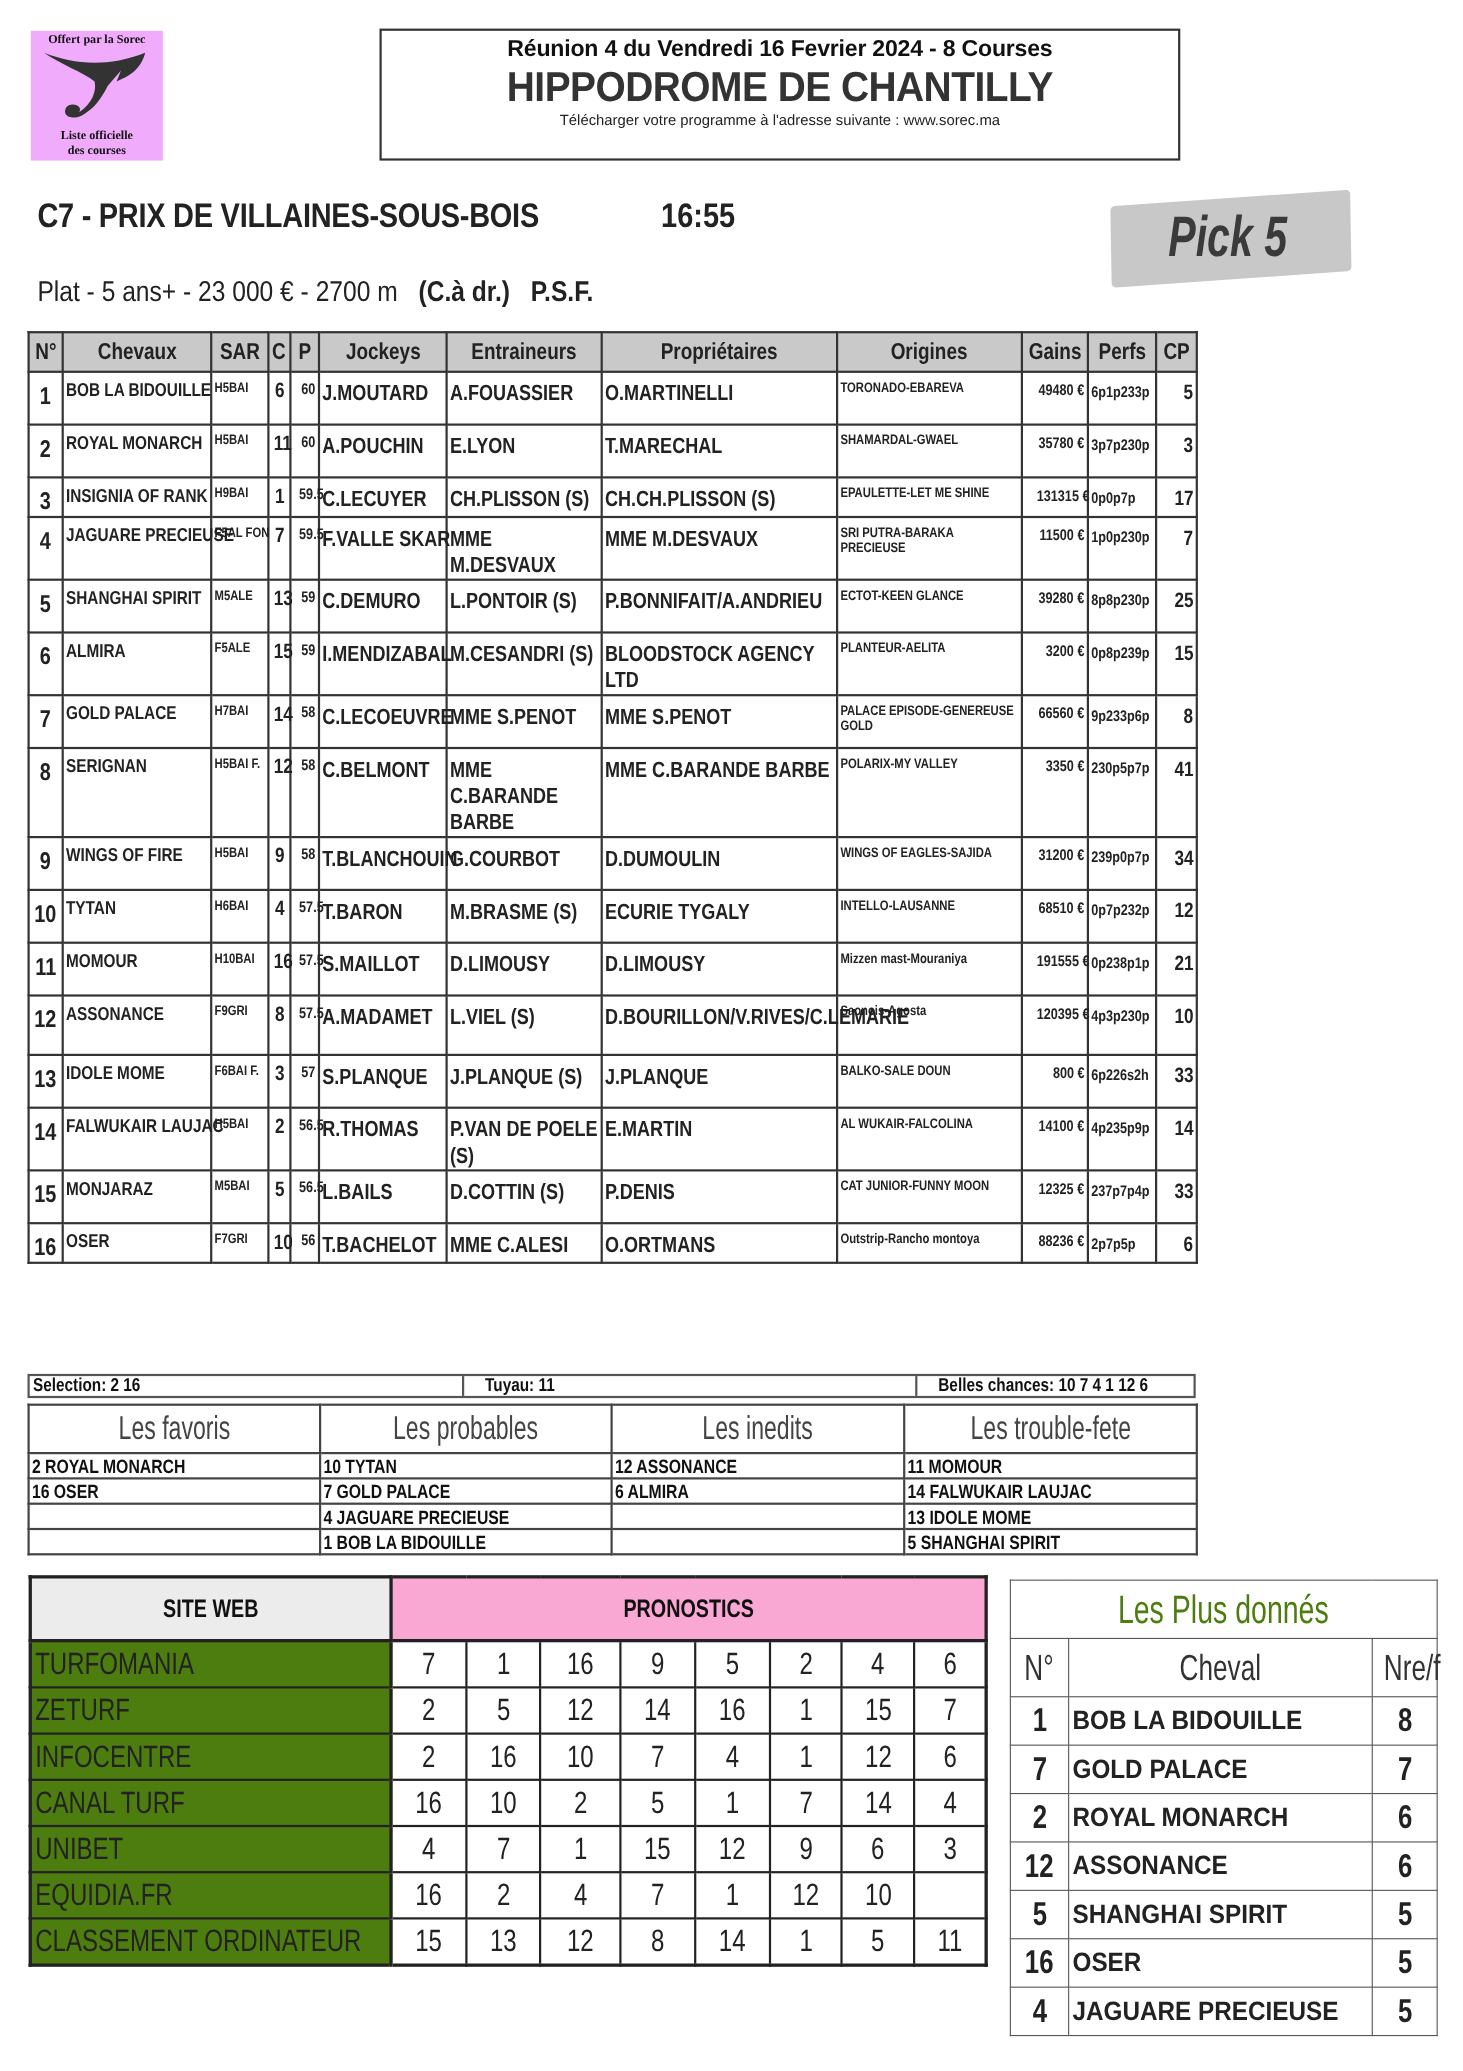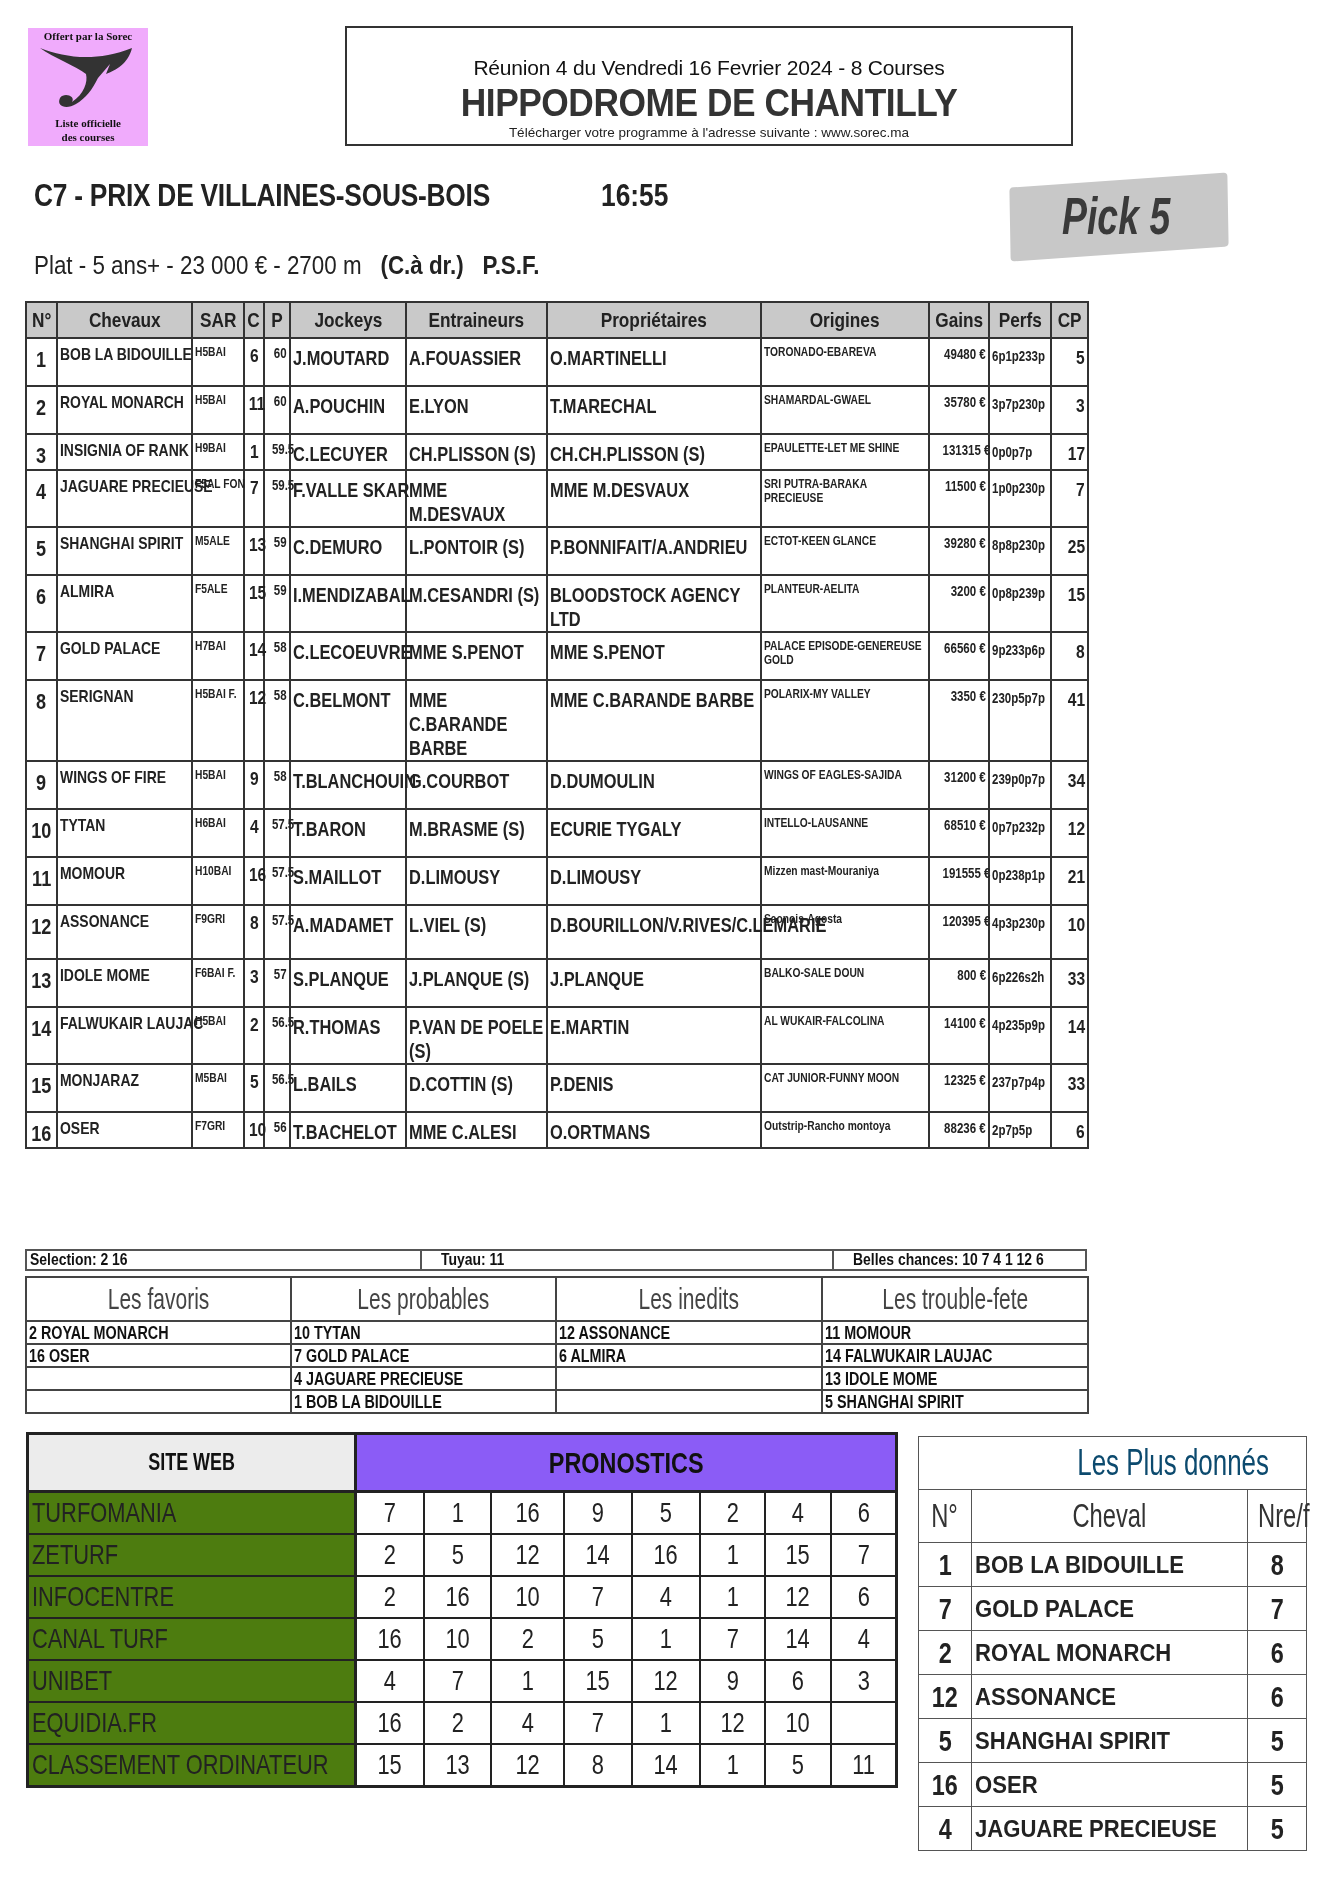--- a/index.html
+++ b/index.html
@@ -10,21 +10,21 @@
   
   #logo { left:28px; top:28px; width:120px; height:118px; background:#f0abfc; }
   #logo .l1 { position:absolute; top:2px; left:0; width:120px; text-align:center;
               font-family:"Liberation Serif", serif; font-weight:bold; font-size:11px; }
   #logo .l2 { position:absolute; top:88px; left:0; width:120px; text-align:center;
               font-family:"Liberation Serif", serif; font-weight:bold; font-size:11px; line-height:14px; }
   #logo svg { position:absolute; left:8px; top:16px; }
 
   
   #hdr { left:345px; top:26px; width:728px; height:120px; border:2px solid #333; box-sizing:border-box; text-align:center; }
-  #hdr .r1 { margin-top:28px; font-weight:normal; font-size:21px; letter-spacing:-0.2px; }
+  #hdr .r1 { margin-top:5px; font-weight:bold; font-size:21px; letter-spacing:-0.2px; }
   #hdr .r2 { margin-top:2px; font-weight:bold; font-size:38px; color:#333; transform:scaleX(0.93); letter-spacing:-0.5px; }
   #hdr .r3 { margin-top:0; font-size:13.5px; color:#222; }
 
   
   #race-title { left:34px; top:178px; font-weight:bold; font-size:31px; transform:scaleX(0.85); transform-origin:left; letter-spacing:-0.3px; color:#222; white-space:nowrap; }
   #race-time { left:601px; top:178px; font-weight:bold; font-size:31px; transform:scaleX(0.85); transform-origin:left; color:#222; }
   #race-sub { left:34px; top:250px; font-size:26px; transform:scaleX(0.86); transform-origin:left; color:#222; white-space:nowrap; }
   #race-sub b { font-weight:bold; margin-left:22px; }
   #pick5 { left:1010px; top:180px; width:218px; height:74px; }
   #pick5 .bg { position:absolute; left:0; top:0; width:218px; height:74px; background:#c8c8c8;
@@ -63,30 +63,30 @@
   
   #cats { position:absolute; left:25px; top:1276px; width:1062px; table-layout:fixed; }
   #cats th { border:2px solid #444; height:42px; font-weight:normal; font-size:30px; color:#444; padding:0; }
   #cats th span { display:inline-block; transform:scaleX(0.7); white-space:nowrap; }
   #cats td { border:2px solid #444; height:21px; padding:0 2px; font-weight:bold; font-size:17.5px; line-height:20px; white-space:nowrap; color:#111; }
 
   
   #prono { position:absolute; left:26px; top:1432px; width:872px; table-layout:fixed; border:3px solid #222; }
   #prono th { height:55px; padding:0; border:3px solid #222; }
   #prono th.site { background:#ececec; font-size:23px; font-weight:bold; text-align:center; }
-  #prono th.pr { background:#8b5cf6; font-size:30px; font-weight:bold; text-align:center; }
+  #prono th.pr { background:#f9a8d4; font-size:23px; font-weight:bold; text-align:center; }
   #prono th span { display:inline-block; transform:scaleX(0.78); }
   #prono td { height:40px; border:2px solid #222; padding:0; font-size:28px; text-align:center; color:#222; }
   #prono td.name { background:#4d7c0f; text-align:left; padding-left:3px; font-size:28px; border-right:3px solid #222; }
   #prono td span { display:inline-block; transform:scaleX(0.78); white-space:nowrap; }
   #prono td.name span { transform-origin:left; }
 
   
   #plus { position:absolute; left:918px; top:1436px; width:389px; table-layout:fixed; }
-  #plus th.title { height:52px; border:1.5px solid #555; font-size:36px; font-weight:normal; color:#0c4a6e; padding:0;text-align:right; }
+  #plus th.title { height:52px; border:1.5px solid #555; font-size:36px; font-weight:normal; color:#4d7c0f; padding:0; }
   #plus th.title span { display:inline-block; transform:scaleX(0.72); }
   #plus th.col { height:52px; border:1.5px solid #555; font-size:33px; font-weight:normal; color:#333; padding:0; }
   #plus th.col span { display:inline-block; transform:scaleX(0.72); }
   #plus td { height:43px; border:1.5px solid #555; padding:0; color:#222; }
   #plus td.n { text-align:center; font-size:30px; font-weight:bold; }
   #plus td.n span, #plus td.v span { display:inline-block; transform:scaleX(0.78); }
   #plus td.h { font-size:24px; font-weight:bold; padding-left:3px; white-space:nowrap; }
   #plus td.h span { display:inline-block; transform:scaleX(0.92); transform-origin:left; }
   #plus td.v { text-align:center; font-size:30px; font-weight:bold; }
 </style>

